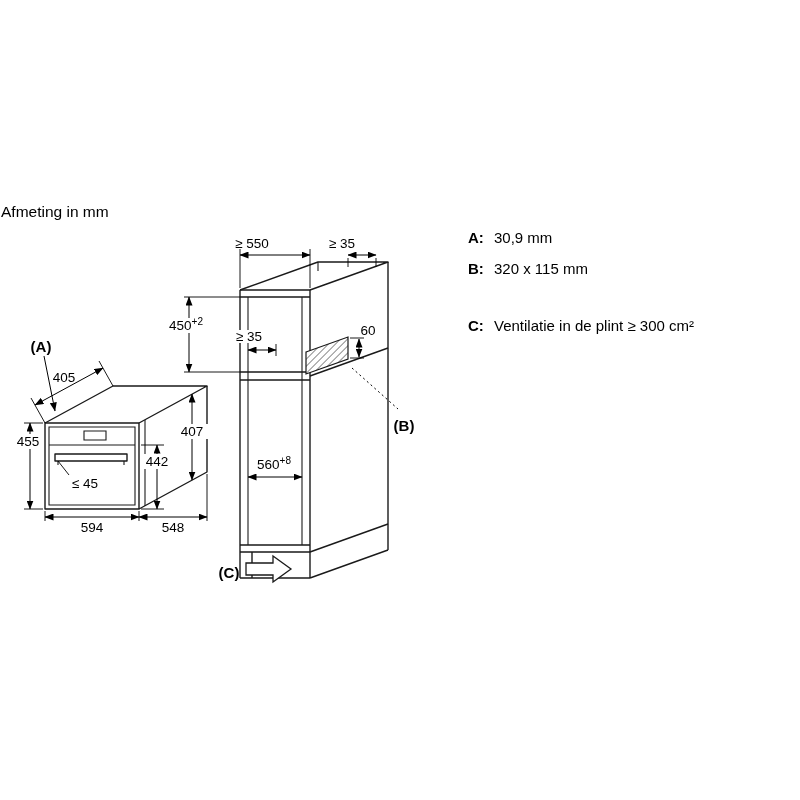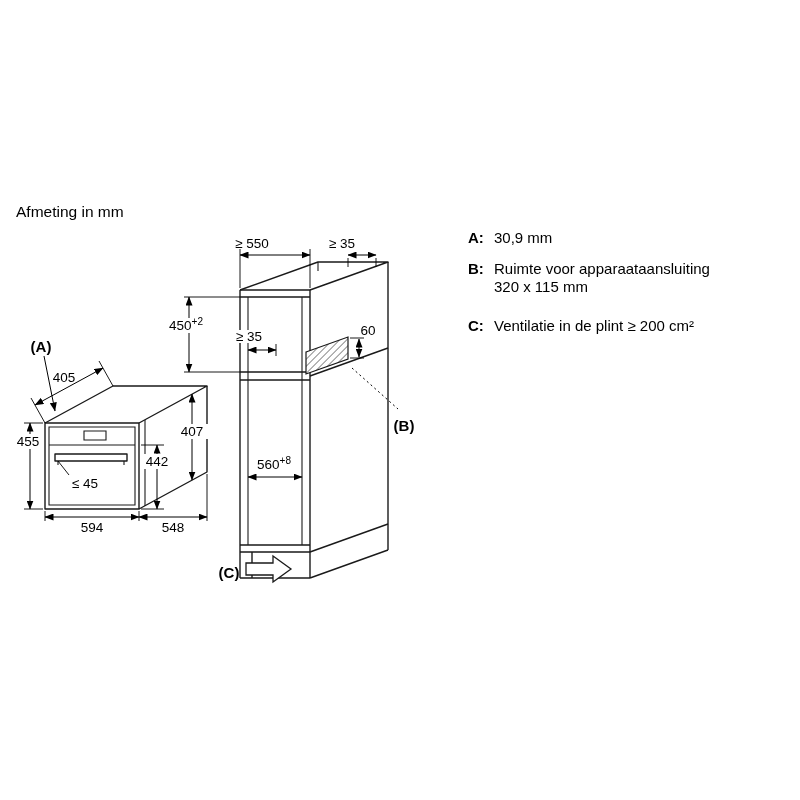--- a/index.html
+++ b/index.html
@@ -1,18 +1,18 @@
 <!DOCTYPE html>
 <html><head>
 <meta charset="utf-8">
 <style>
   html,body{margin:0;padding:0;background:#fff;color:#000;
     font-family:"Liberation Sans",sans-serif;}
   .canvas{position:relative;width:800px;height:800px;background:#fff;overflow:hidden;}
-  .page-title{position:absolute;left:16px;top:203px;font-size:15.5px;}
+  .page-title{position:absolute;left:1px;top:203px;font-size:15.5px;}
   .legend-row{position:absolute;left:468px;display:flex;font-size:15px;line-height:18px;}
   .legend-key{font-weight:bold;width:26px;flex:0 0 26px;}
   .legend-val div{white-space:nowrap;}
   svg{position:absolute;left:0;top:0;}
   .obj{fill:none;stroke:#1a1a1a;stroke-width:1.4;stroke-linejoin:round;}
   .obj-thin{fill:none;stroke:#1a1a1a;stroke-width:1.1;}
   .ext{fill:none;stroke:#000;stroke-width:0.9;}
   .dim{fill:none;stroke:#000;stroke-width:1;}
   .leader{fill:none;stroke:#000;stroke-width:1;}
   .dotted{stroke-dasharray:2 3;}
@@ -165,22 +165,21 @@
     </g>
   </svg>
 
   <div class="legend-row" style="top:229px">
     <span class="legend-key">A:</span>
     <span class="legend-val">30,9 mm</span>
   </div>
   <div class="legend-row" style="top:260px">
     <span class="legend-key">B:</span>
     <span class="legend-val">
-      <div>Ruimte voor apparaataansluiting</div>
       <div>320 x 115 mm</div>
     </span>
   </div>
   <div class="legend-row" style="top:317px">
     <span class="legend-key">C:</span>
-    <span class="legend-val">Ventilatie in de plint ≥ 200 cm²</span>
+    <span class="legend-val">Ventilatie in de plint ≥ 300 cm²</span>
   </div>
 
 </div>
 
 </body></html>

